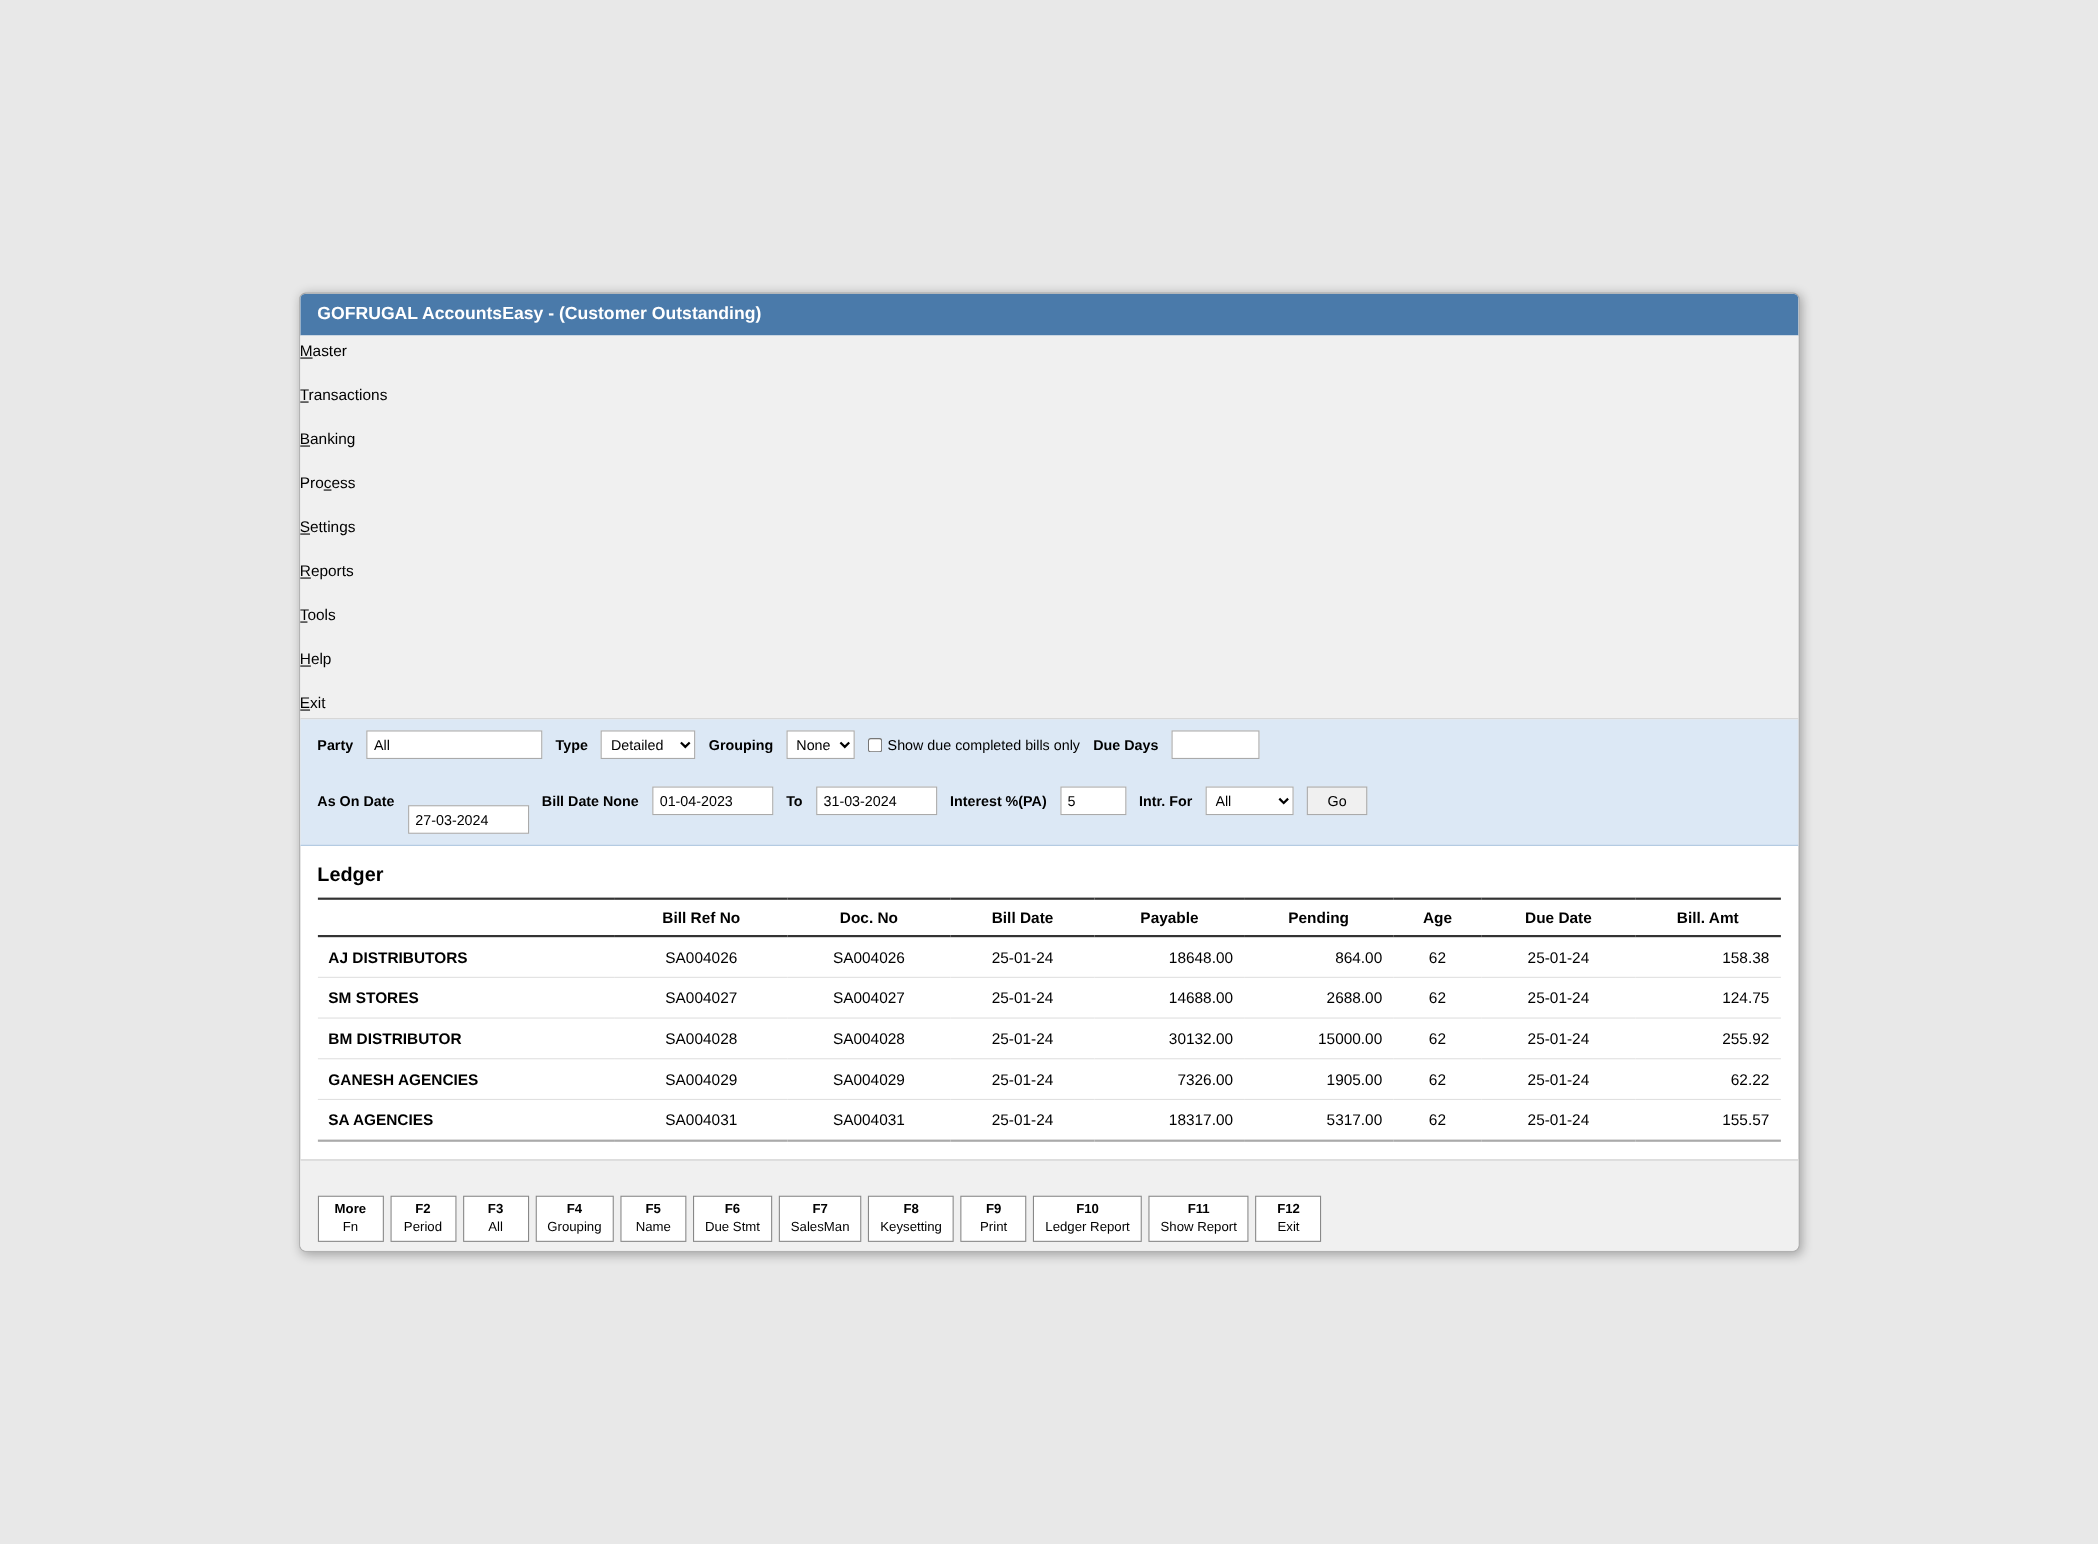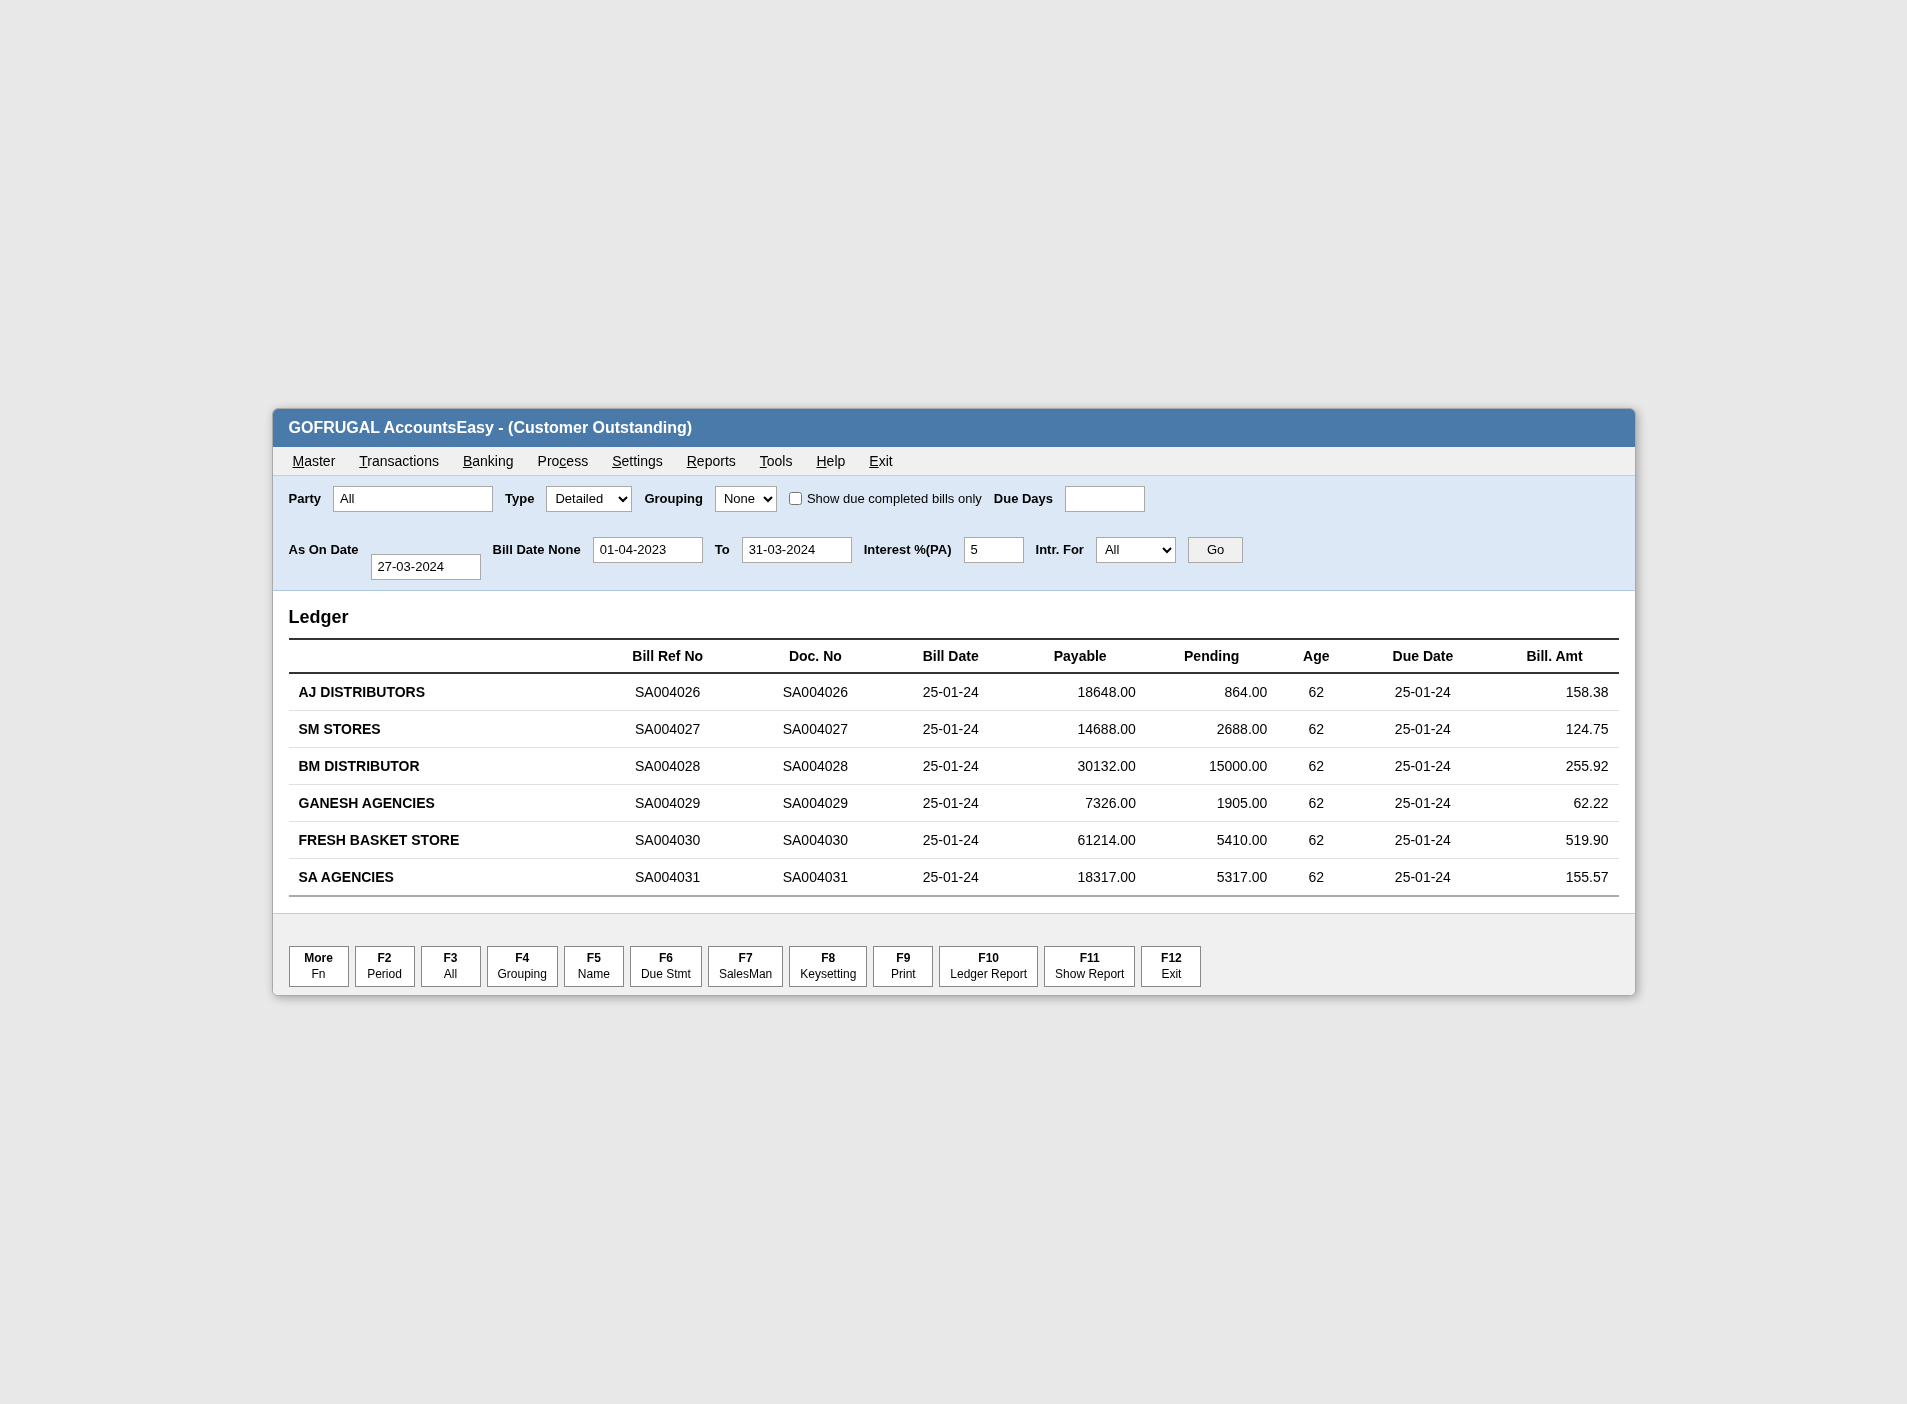--- a/index.html
+++ b/index.html
@@ -23,23 +23,24 @@
     .title-bar {
       background: #4a7aaa;
       color: #fff;
       font-size: 16px;
       font-weight: bold;
       padding: 10px 16px;
     }
     .menu-bar {
       background: #f0f0f0;
       border-bottom: 1px solid #ccc;
-      padding: 6px 20px;
+      padding: 6px 0;
       display: flex;
       gap: 24px;
+      flex-direction: column;
     }
     .menu-item {
       font-size: 14px;
       cursor: pointer;
       color: #000;
       text-decoration: none;
     }
     .filters-area {
       background: #dce8f5;
       padding: 10px 16px;
@@ -261,31 +262,20 @@
       <td class="center-cell">SA004029</td>
       <td class="center-cell">SA004029</td>
       <td class="center-cell">25-01-24</td>
       <td class="num-cell">7326.00</td>
       <td class="num-cell">1905.00</td>
       <td class="center-cell">62</td>
       <td class="center-cell">25-01-24</td>
       <td class="num-cell">62.22</td>
     </tr>
           <tr>
-      <td class="party-name">FRESH BASKET STORE</td>
-      <td class="center-cell">SA004030</td>
-      <td class="center-cell">SA004030</td>
-      <td class="center-cell">25-01-24</td>
-      <td class="num-cell">61214.00</td>
-      <td class="num-cell">5410.00</td>
-      <td class="center-cell">62</td>
-      <td class="center-cell">25-01-24</td>
-      <td class="num-cell">519.90</td>
-    </tr>
-          <tr>
       <td class="party-name">SA AGENCIES</td>
       <td class="center-cell">SA004031</td>
       <td class="center-cell">SA004031</td>
       <td class="center-cell">25-01-24</td>
       <td class="num-cell">18317.00</td>
       <td class="num-cell">5317.00</td>
       <td class="center-cell">62</td>
       <td class="center-cell">25-01-24</td>
       <td class="num-cell">155.57</td>
     </tr>

